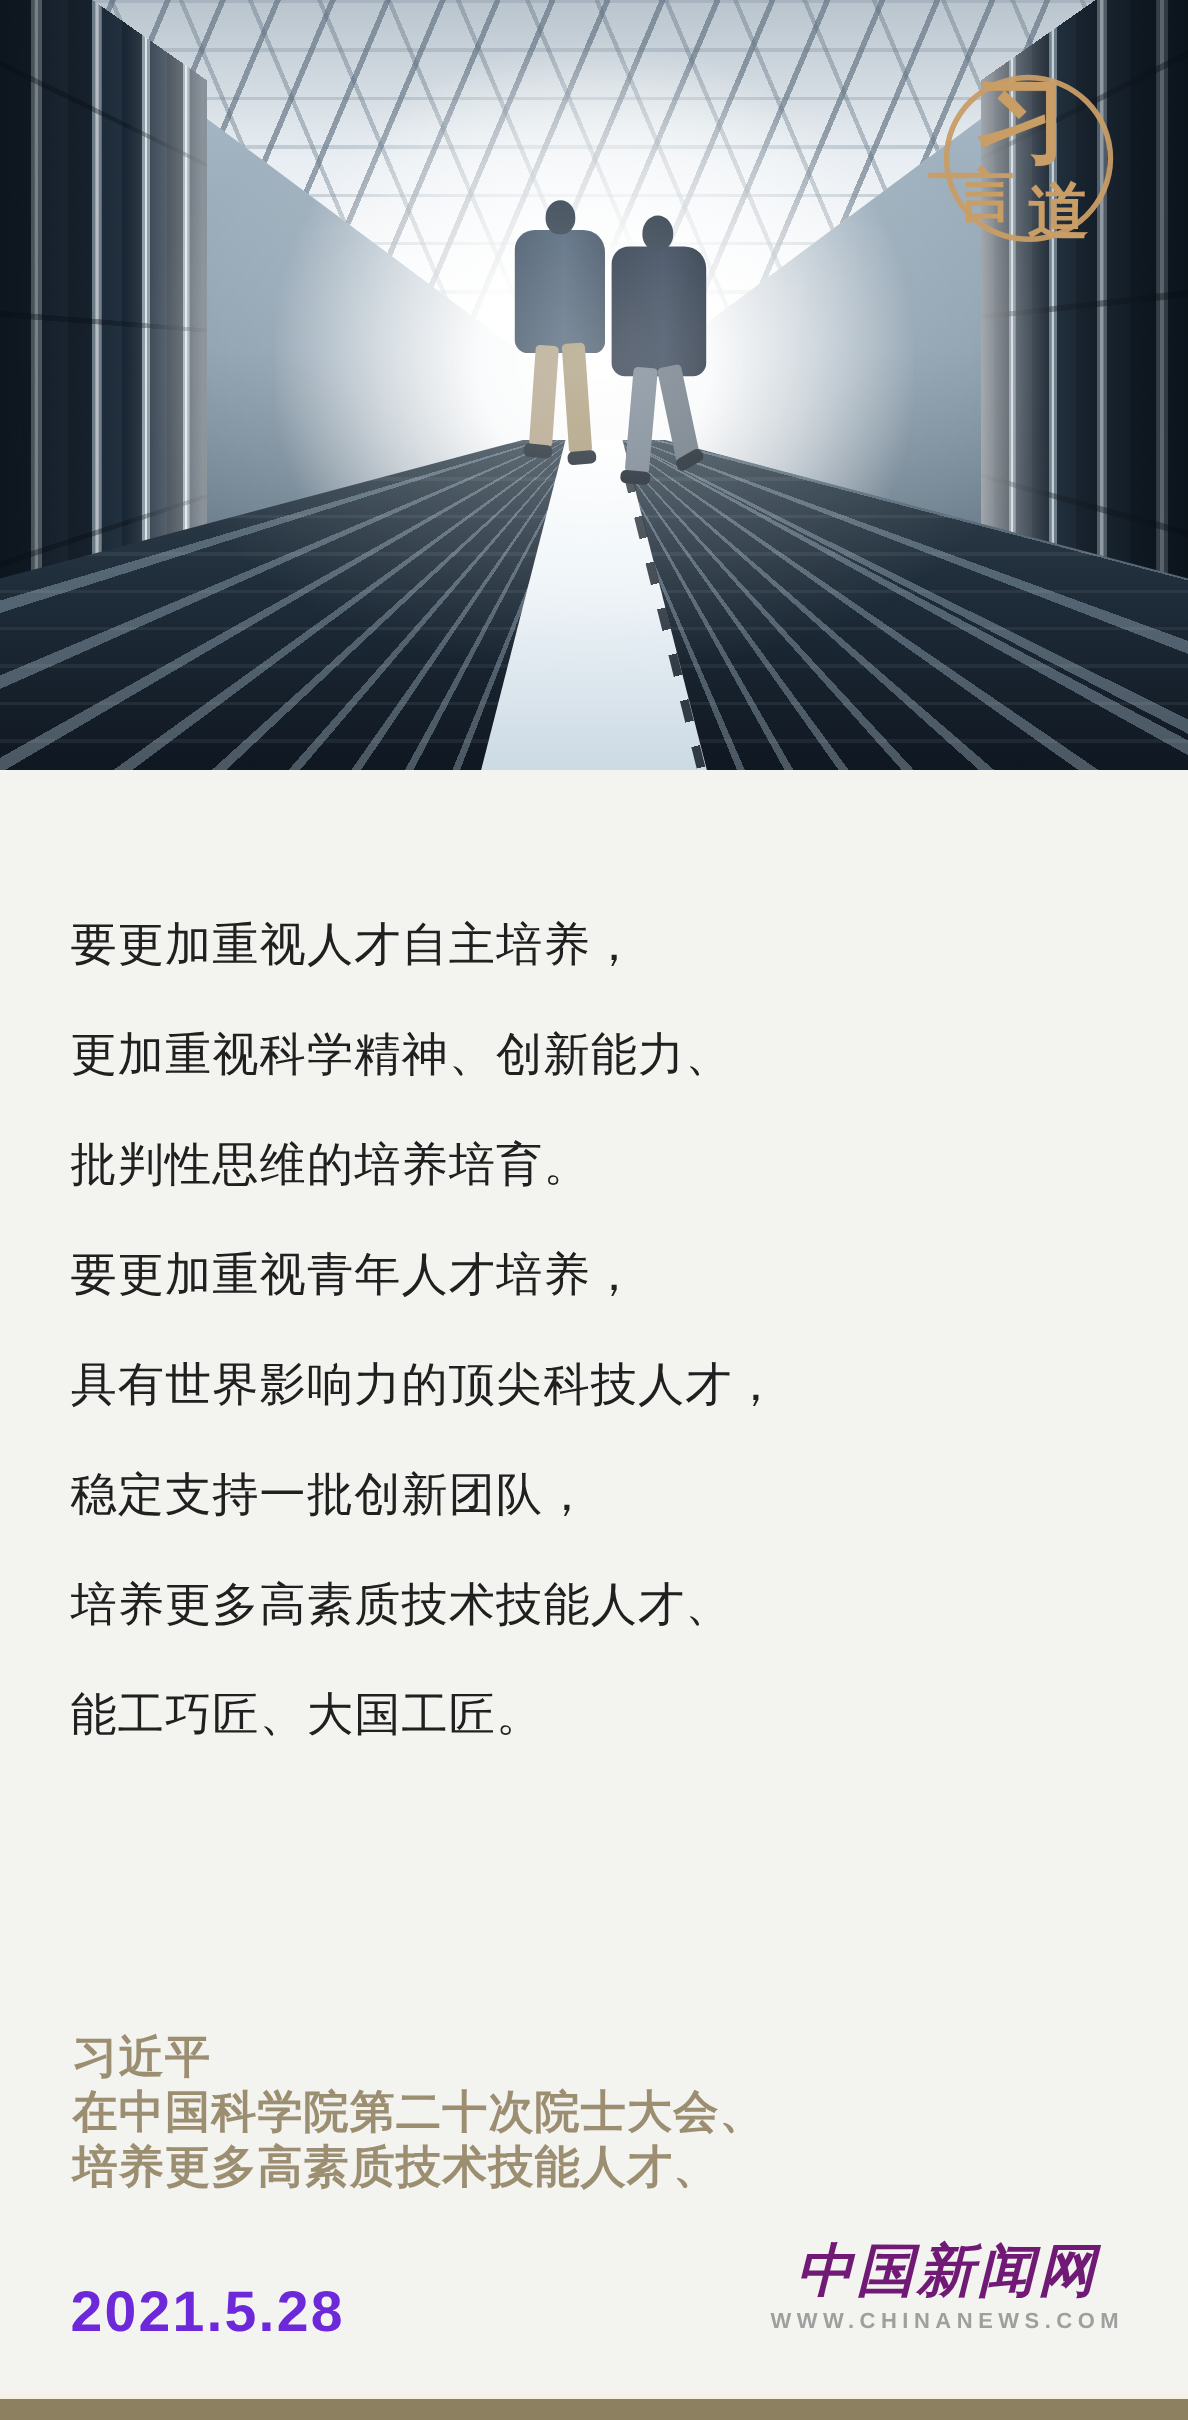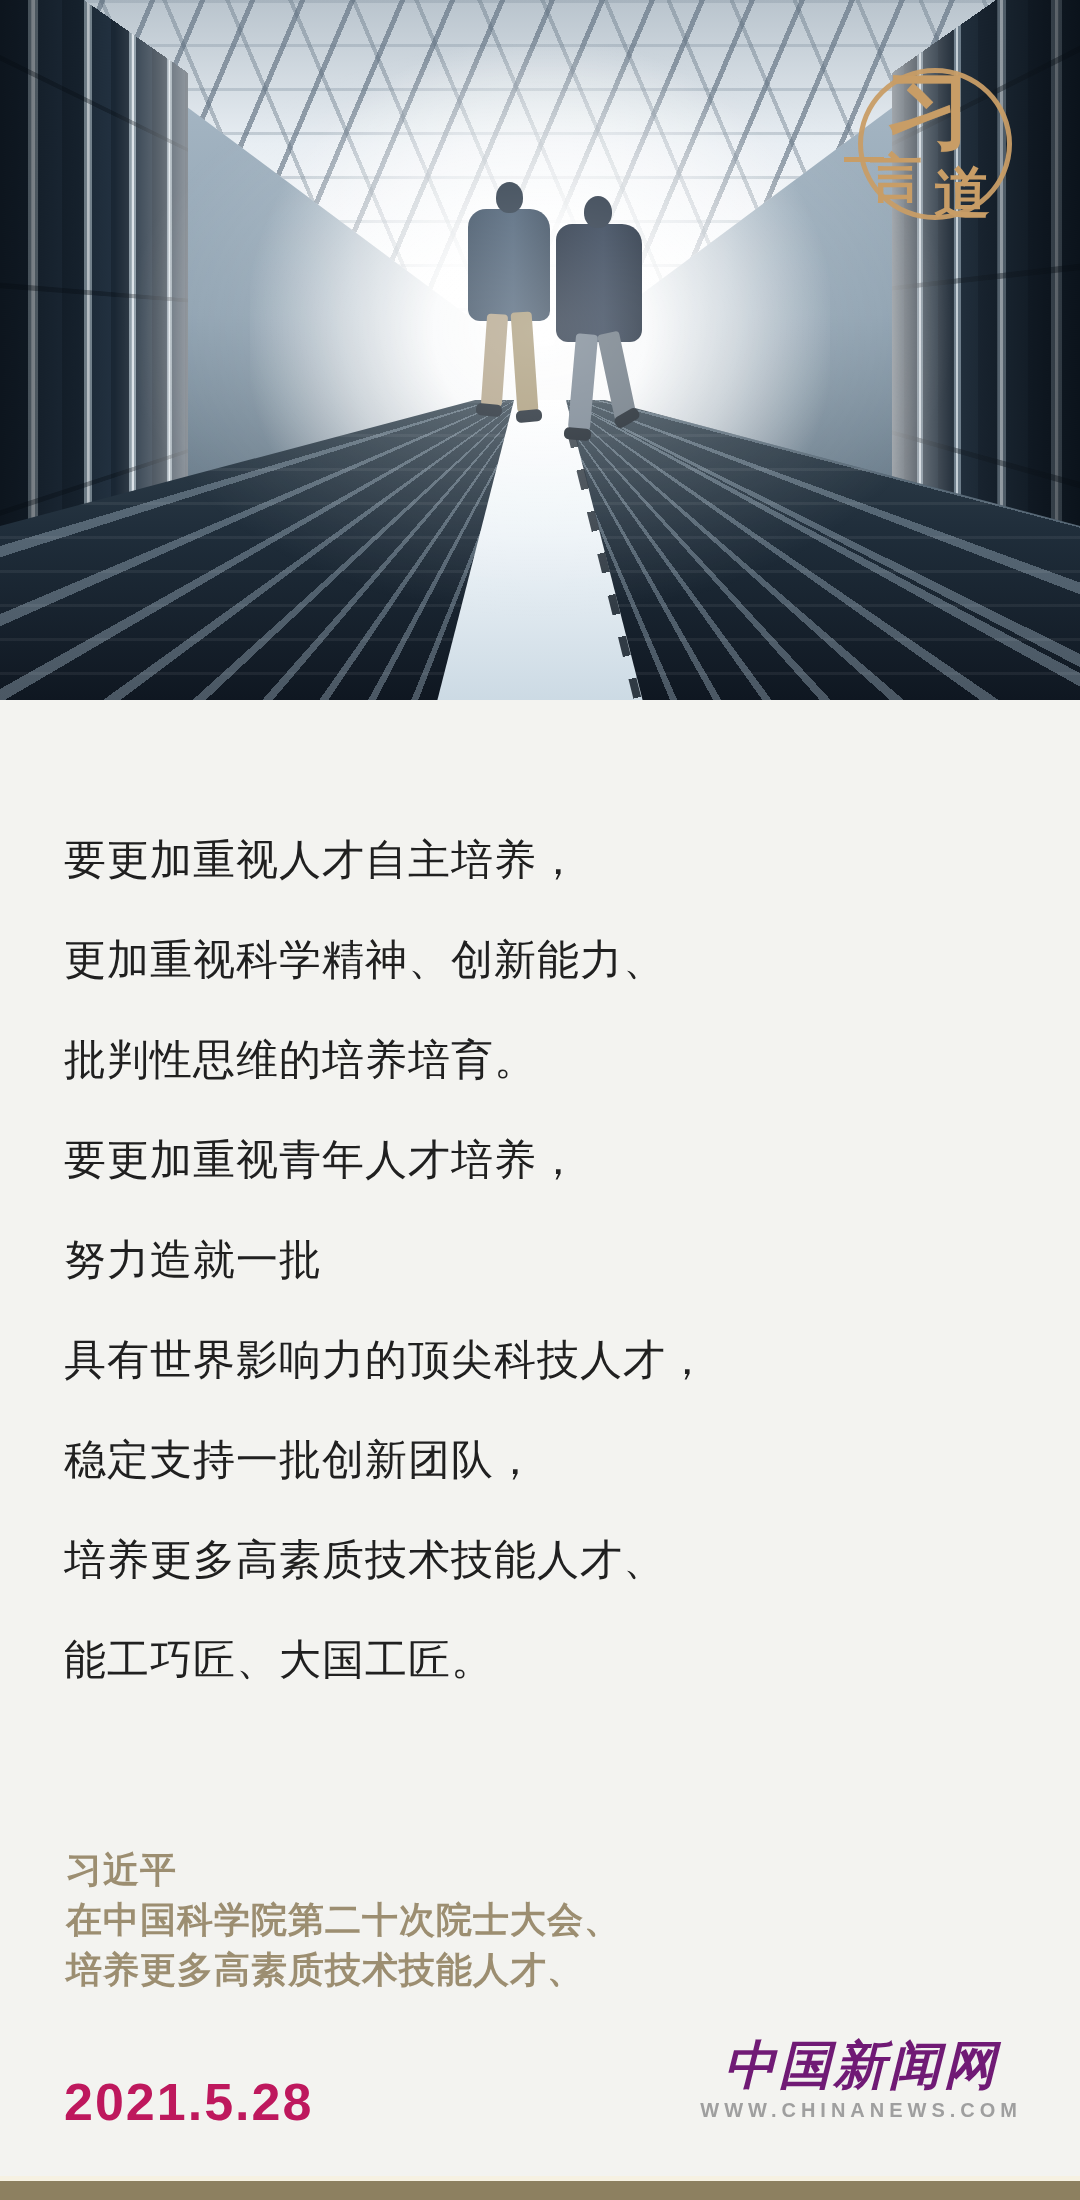--- a/index.html
+++ b/index.html
@@ -96,27 +96,27 @@
   
   .quote{
     position:absolute;left:64px;top:810px;width:980px;
     font-family:"Liberation Serif","DejaVu Serif",serif;
     font-size:42px;line-height:100px;letter-spacing:1px;color:#202020;
   }
 
   
   .attribution{
     position:absolute;left:66px;top:1845px;
-    color:#9c8e71;font-weight:700;font-size:36px;line-height:50px;letter-spacing:1px;
+    color:#9c8e71;font-weight:700;font-size:41px;line-height:50px;letter-spacing:1px;
   }
 
   
   .date{
     position:absolute;left:64px;top:2072px;
-    color:#be185d;font-weight:700;font-size:52px;letter-spacing:2px;
+    color:#6d28d9;font-weight:700;font-size:52px;letter-spacing:2px;
   }
   .brand{position:absolute;right:58px;top:2036px;text-align:center;}
   .brand-name{
     font-family:"DejaVu Serif","Liberation Serif",serif;font-style:italic;font-weight:700;
     font-size:52px;letter-spacing:3px;color:#701a75;line-height:1.1;
   }
   .brand-url{
     margin-top:6px;font-size:20px;letter-spacing:5px;color:#9f9f9f;font-weight:700;
   }
   .band{
@@ -164,21 +164,20 @@
       <span class="seal-yan">言</span>
       <span class="seal-dao">道</span>
     </div>
   </div>
 
   <div class="quote">
     <div class="quote-line">要更加重视人才自主培养，</div>
     <div class="quote-line">更加重视科学精神、创新能力、</div>
     <div class="quote-line">批判性思维的培养培育。</div>
     <div class="quote-line">要更加重视青年人才培养，</div>
-    <div class="quote-line">努力造就一批</div>
     <div class="quote-line">具有世界影响力的顶尖科技人才，</div>
     <div class="quote-line">稳定支持一批创新团队，</div>
     <div class="quote-line">培养更多高素质技术技能人才、</div>
     <div class="quote-line">能工巧匠、大国工匠。</div>
   </div>
 
   <div class="attribution">
     <div class="attr-name">习近平</div>
     <div class="attr-line">在中国科学院第二十次院士大会、</div>
     <div class="attr-line">培养更多高素质技术技能人才、</div>

